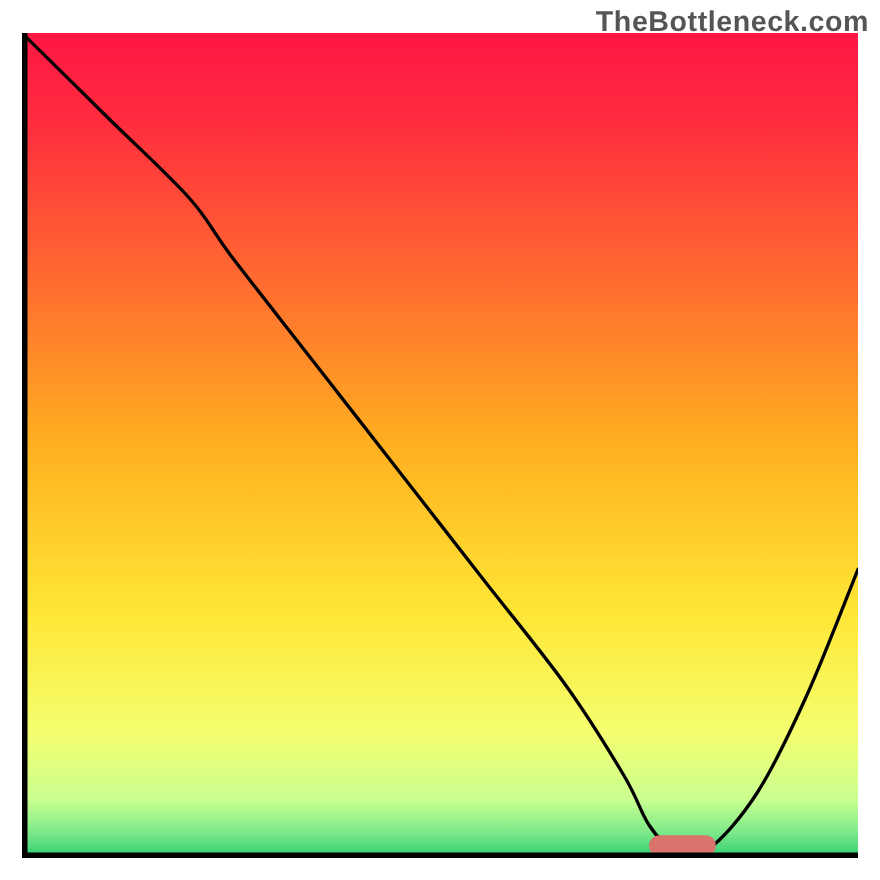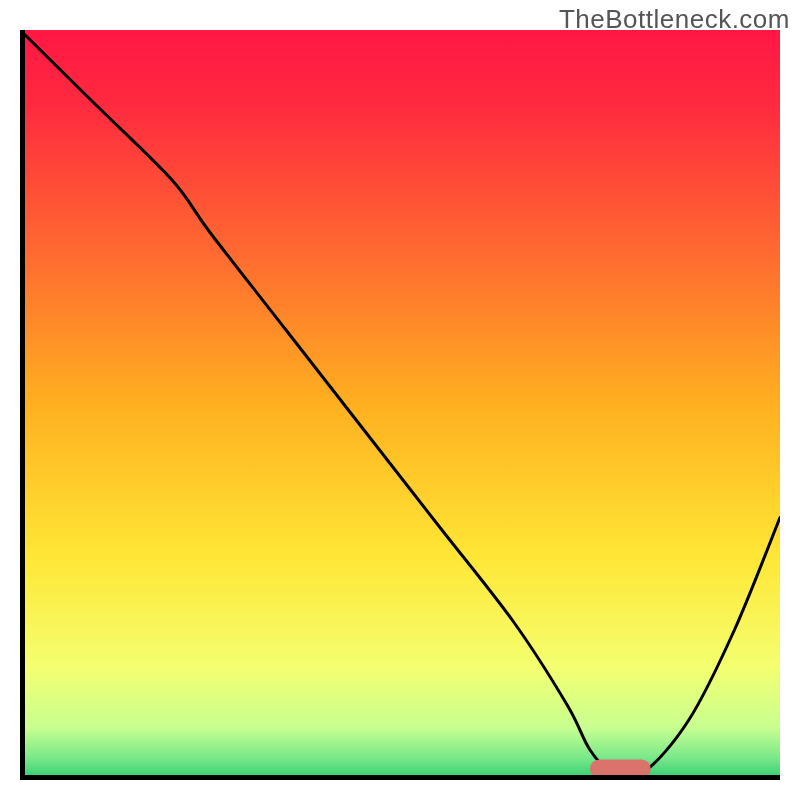--- a/index.html
+++ b/index.html
@@ -15,21 +15,21 @@
     position: relative;
     width: 800px;
     height: 800px;
   }
   .watermark {
     position: absolute;
     top: 4px;
     right: 10px;
     color: #555;
     font-size: 26px;
-    font-weight: normal;
+    font-weight: bold;
     letter-spacing: 0.5px;
     z-index: 4;
   }
   .plot-area {
     position: absolute;
     left: 20px;
     top: 30px;
     width: 760px;
     height: 750px;
   }

